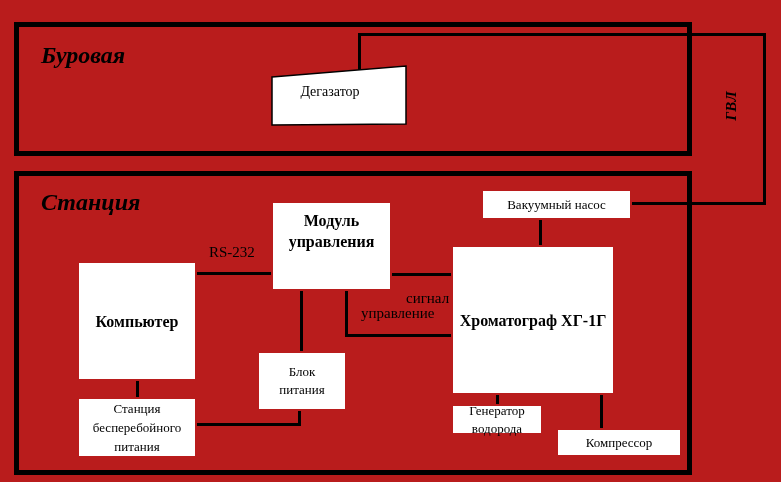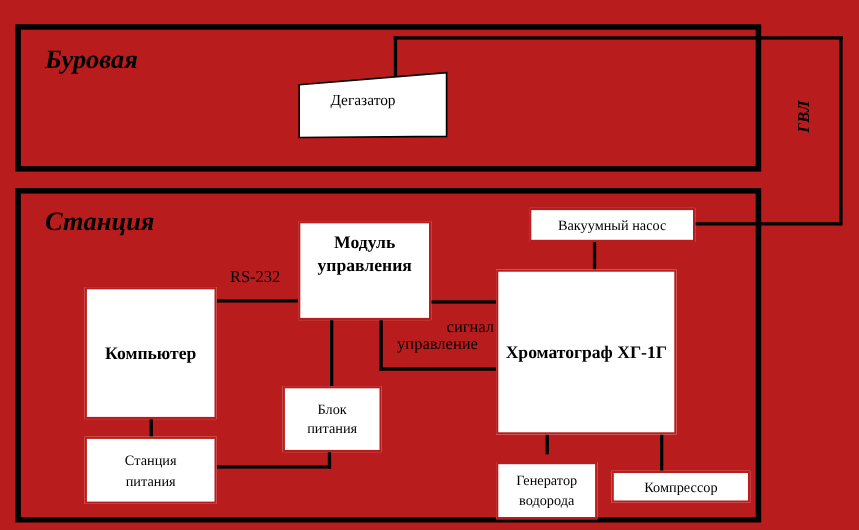--- a/index.html
+++ b/index.html
@@ -136,24 +136,25 @@
     <span>Хроматограф ХГ-1Г</span>
   </div>
 
   <div class="node" style="left:257px; top:351px; width:90px; height:60px;">
     <span>Блок</span>
     <span>питания</span>
   </div>
 
   <div class="node ups-node" style="left:77px; top:397px; width:120px; height:61px;">
     <span>Станция</span>
+    <span>бесперебойного</span>
     <span>питания</span>
   </div>
 
-  <div class="node" style="left:451px; top:420px; width:92px; height:52px;">
+  <div class="node" style="left:451px; top:404px; width:92px; height:31px;">
     <span>Генератор</span>
     <span>водорода</span>
   </div>
 
   <div class="node" style="left:556px; top:428px; width:126px; height:29px;">
     <span>Компрессор</span>
   </div>
 
   <div class="wire-label" style="left:209px; top:244px;">RS-232</div>
   <div class="wire-label" style="left:406px; top:246px;margin-top:44px;">сигнал</div>

